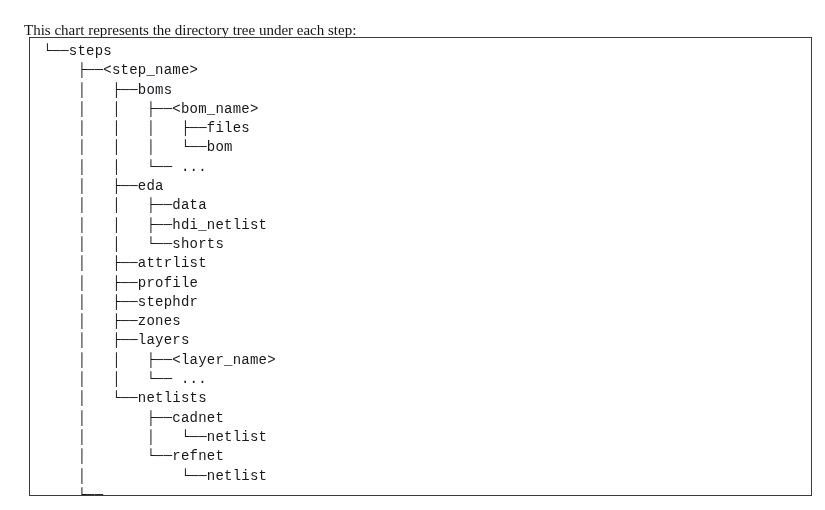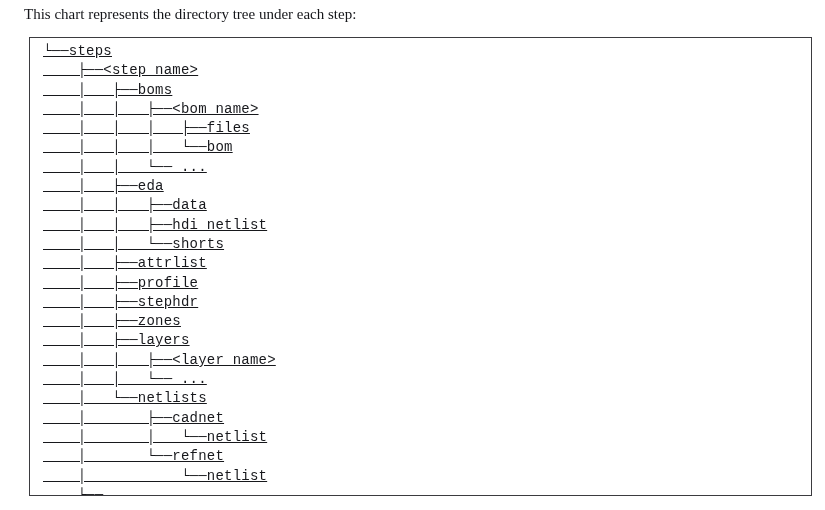--- a/index.html
+++ b/index.html
@@ -19,21 +19,21 @@
     position: relative;
     width: 825px;
     height: 510px;
     background: #ffffff;
   }
 
   
   .caption {
     position: absolute;
     left: 24px;
-    top: 4px;
+    top: 20px;
     font-family: "Liberation Serif", "DejaVu Serif", serif;
     font-size: 15px;
     line-height: 20px;
     color: #15161a;
     white-space: pre;
     text-align: right;
   }
 
   
   .figure-box {
@@ -55,21 +55,21 @@
     top: 4px;
     margin: 0;
     font-family: "Liberation Mono", "DejaVu Sans Mono", monospace;
     font-size: 14px;
     line-height: 19.3px;
     letter-spacing: 0.22px;
     color: #17181c;
     white-space: pre;
     tab-size: 4;
   }
-  .tree .row { display: block; height: 19.3px; text-decoration: underline; }
+  .tree .row { display: block; height: 19.3px; }
 </style>
 </head>
 <body>
 
 <div id="page">
 
   <div class="caption">This chart represents the directory tree under each step:</div>
 
   <div class="figure-box">
     <pre class="tree"><span class="row">└──steps</span><span class="row">    ├──&lt;step_name&gt;</span><span class="row">    │   ├──boms</span><span class="row">    │   │   ├──&lt;bom_name&gt;</span><span class="row">    │   │   │   ├──files</span><span class="row">    │   │   │   └──bom</span><span class="row">    │   │   └── ...</span><span class="row">    │   ├──eda</span><span class="row">    │   │   ├──data</span><span class="row">    │   │   ├──hdi_netlist</span><span class="row">    │   │   └──shorts</span><span class="row">    │   ├──attrlist</span><span class="row">    │   ├──profile</span><span class="row">    │   ├──stephdr</span><span class="row">    │   ├──zones</span><span class="row">    │   ├──layers</span><span class="row">    │   │   ├──&lt;layer_name&gt;</span><span class="row">    │   │   └── ...</span><span class="row">    │   └──netlists</span><span class="row">    │       ├──cadnet</span><span class="row">    │       │   └──netlist</span><span class="row">    │       └──refnet</span><span class="row">    │           └──netlist</span><span class="row">    └── ...</span></pre>

